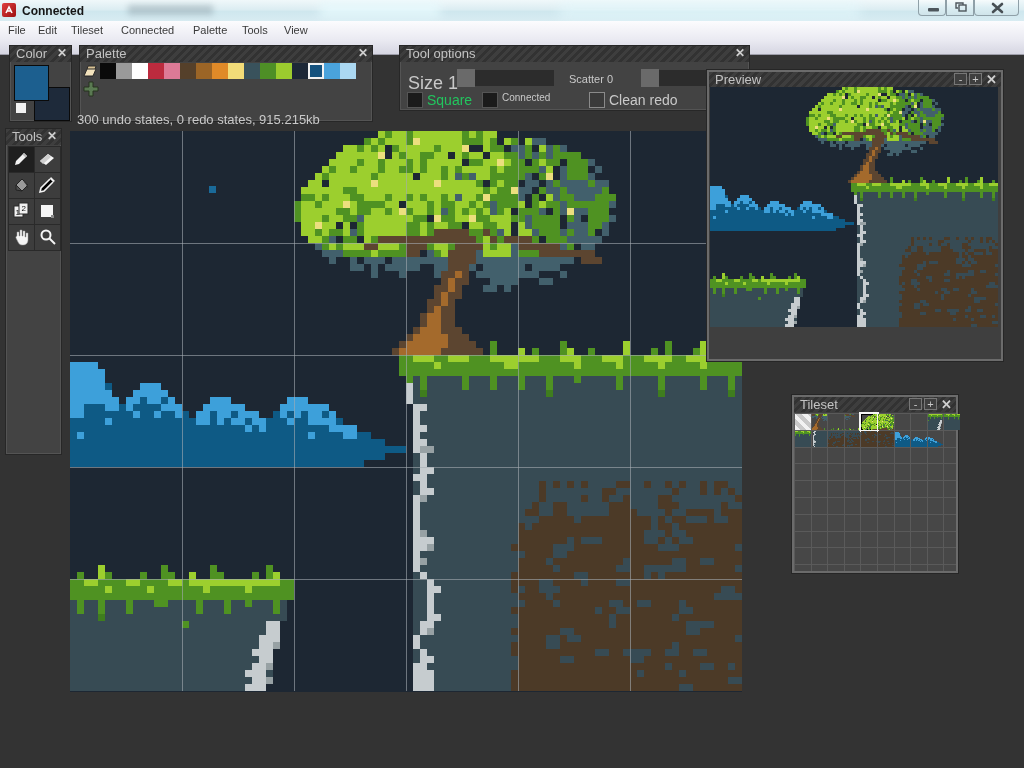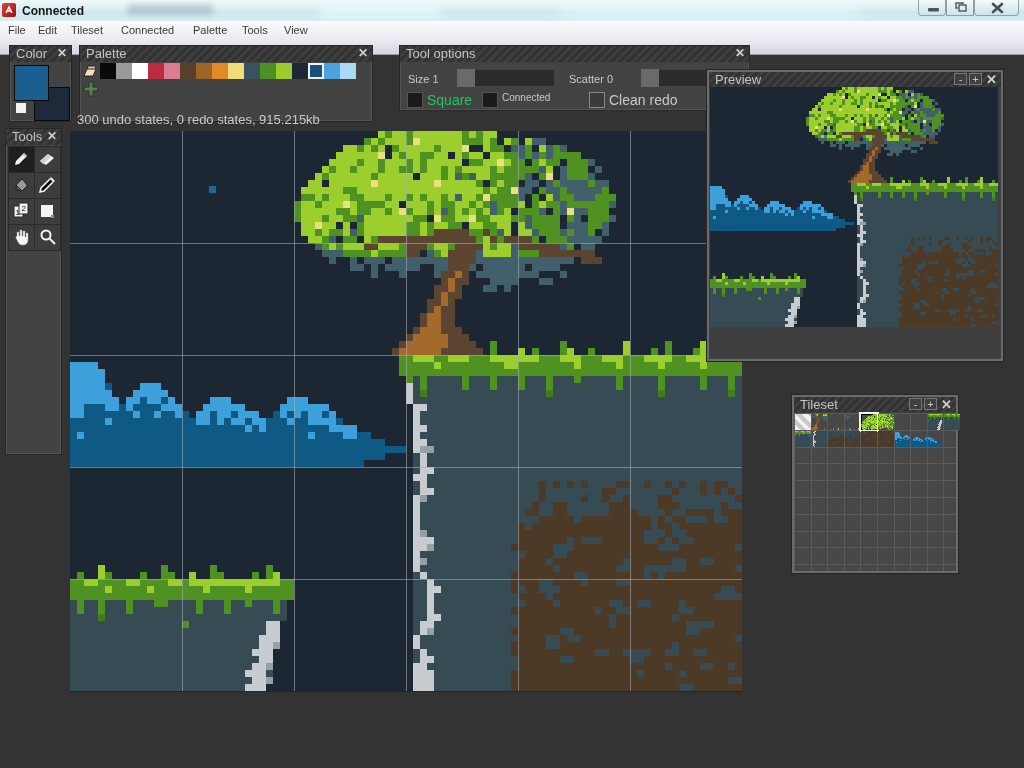--- a/index.html
+++ b/index.html
@@ -161,21 +161,21 @@
     <div style="position:absolute;left:212px;top:17px;width:16px;height:16px;background:#1d2837"></div>
     <div style="position:absolute;left:228px;top:17px;width:16px;height:16px;background:#15527e;box-shadow:inset 0 0 0 2px #f2f2f2"></div>
     <div style="position:absolute;left:244px;top:17px;width:16px;height:16px;background:#4aa3dc"></div>
     <div style="position:absolute;left:260px;top:17px;width:16px;height:16px;background:#abd8f2"></div>
 </div>
 
 <div style="position:absolute;left:77px;top:112px;font-size:13px;color:#c9c9c9">300 undo states, 0 redo states, 915.215kb</div>
 
 <div class="panel" style="left:399px;top:45px;width:351px;height:66px">
   <div class="ptitle">Tool options<span class="px">✕</span></div>
-  <div style="position:absolute;left:8px;top:27px;font-size:11px;color:#c9c9c9">Size 1</div>
+  <div style="position:absolute;left:8px;top:27px;font-size:18px;color:#c9c9c9">Size 1</div>
   <div style="position:absolute;left:57px;top:23px;width:18px;height:18px;background:#6a6a6a"></div>
   <div style="position:absolute;left:75px;top:24px;width:79px;height:16px;background:#2c2c2c"></div>
   <div style="position:absolute;left:169px;top:27px;font-size:11px;color:#c9c9c9">Scatter 0</div>
   <div style="position:absolute;left:241px;top:23px;width:18px;height:18px;background:#6a6a6a"></div>
   <div style="position:absolute;left:259px;top:24px;width:82px;height:16px;background:#2c2c2c"></div>
   <div style="position:absolute;left:7px;top:46px;width:16px;height:16px;background:#1b1b1b;border:1px solid #555"></div>
   <div style="position:absolute;left:27px;top:46px;font-size:14px;color:#22c55e">Square</div>
   <div style="position:absolute;left:82px;top:46px;width:16px;height:16px;background:#1b1b1b;border:1px solid #555"></div>
   <div style="position:absolute;left:102px;top:46px;font-size:10px;color:#c9c9c9">Connected</div>
   <div style="position:absolute;left:189px;top:46px;width:16px;height:16px;background:#3a3a3a;border:1px solid #8a8a8a"></div>

